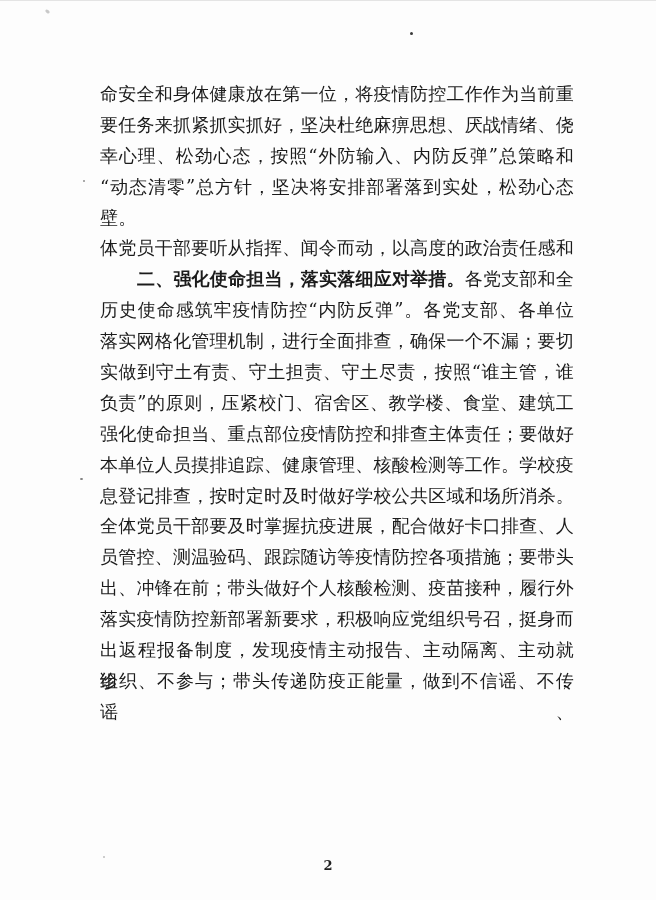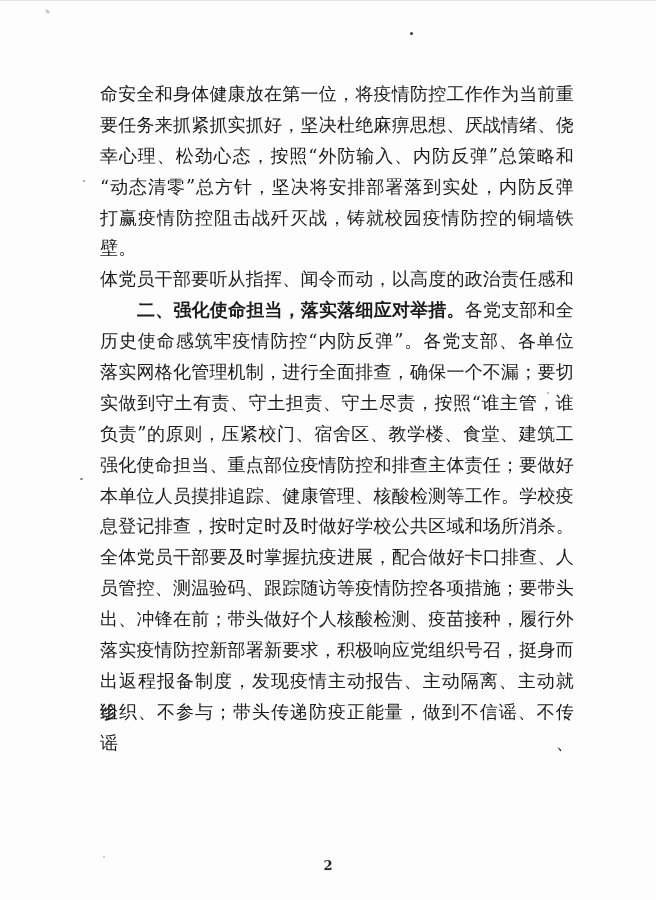--- a/index.html
+++ b/index.html
@@ -81,22 +81,21 @@
   <span class="speck s2"></span>
   <span class="speck s3"></span>
   <span class="speck s4"></span>
   <span class="speck s5"></span>
   <span class="speck s6"></span>
 
   <div class="text-block" id="text-block">
       <div class="text-line just">命安全和身体健康放在第一位，将疫情防控工作作为当前重</div>
       <div class="text-line just">要任务来抓紧抓实抓好，坚决杜绝麻痹思想、厌战情绪、侥</div>
       <div class="text-line just">幸心理、松劲心态，按照“外防输入、内防反弹”总策略和</div>
-      <div class="text-line just">“动态清零”总方针，坚决将安排部署落到实处，内防反弹</div>
-      <div class="text-line just">打赢疫情防控阻击战歼灭战，铸就校园疫情防控的铜墙铁</div>
+      <div class="text-line just">“动态清零”总方针，坚决将安排部署落到实处，松劲心态</div>
       <div class="text-line">壁。</div>
       <div class="text-line just">体党员干部要听从指挥、闻令而动，以高度的政治责任感和</div>
       <div class="text-line just indent"><b>二、强化使命担当，落实落细应对举措。</b>各党支部和全</div>
       <div class="text-line just">历史使命感筑牢疫情防控“内防反弹”。各党支部、各单位</div>
       <div class="text-line just">落实网格化管理机制，进行全面排查，确保一个不漏；要切</div>
       <div class="text-line just">实做到守土有责、守土担责、守土尽责，按照“谁主管，谁</div>
       <div class="text-line just">负责”的原则，压紧校门、宿舍区、教学楼、食堂、建筑工</div>
       <div class="text-line just">强化使命担当、重点部位疫情防控和排查主体责任；要做好</div>
       <div class="text-line just">本单位人员摸排追踪、健康管理、核酸检测等工作。学校疫</div>
       <div class="text-line just">息登记排查，按时定时及时做好学校公共区域和场所消杀。</div>

